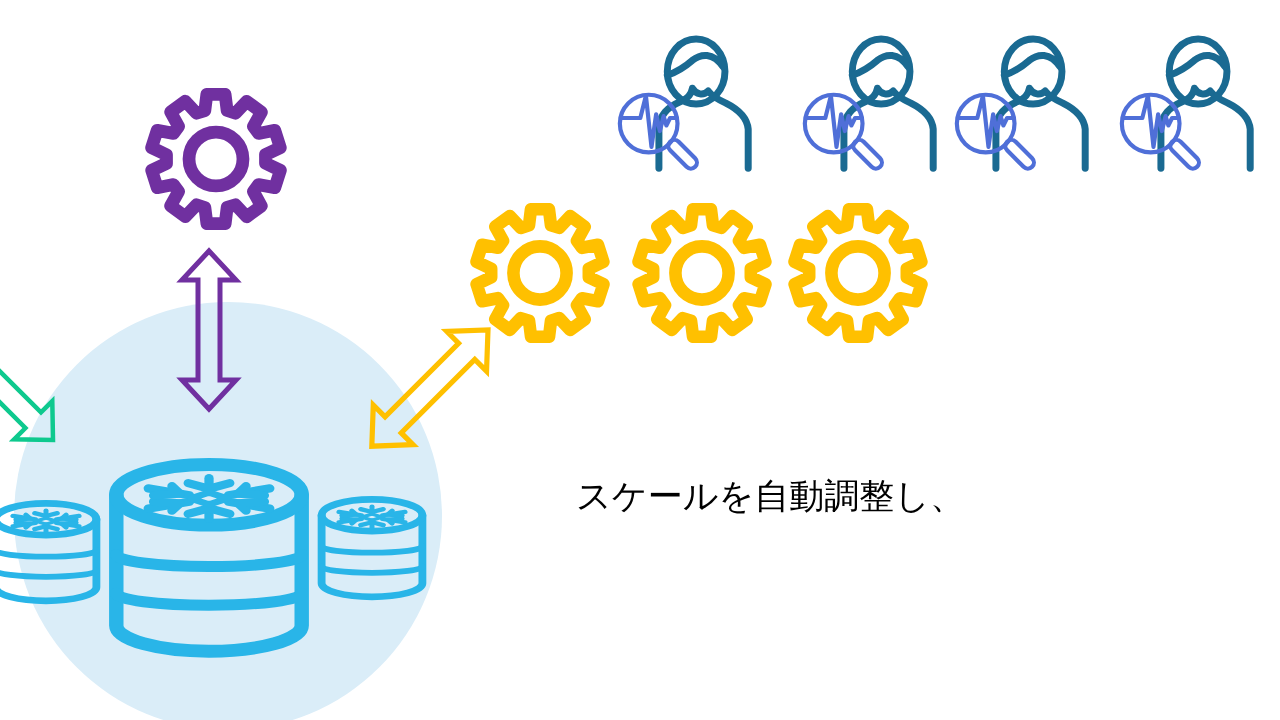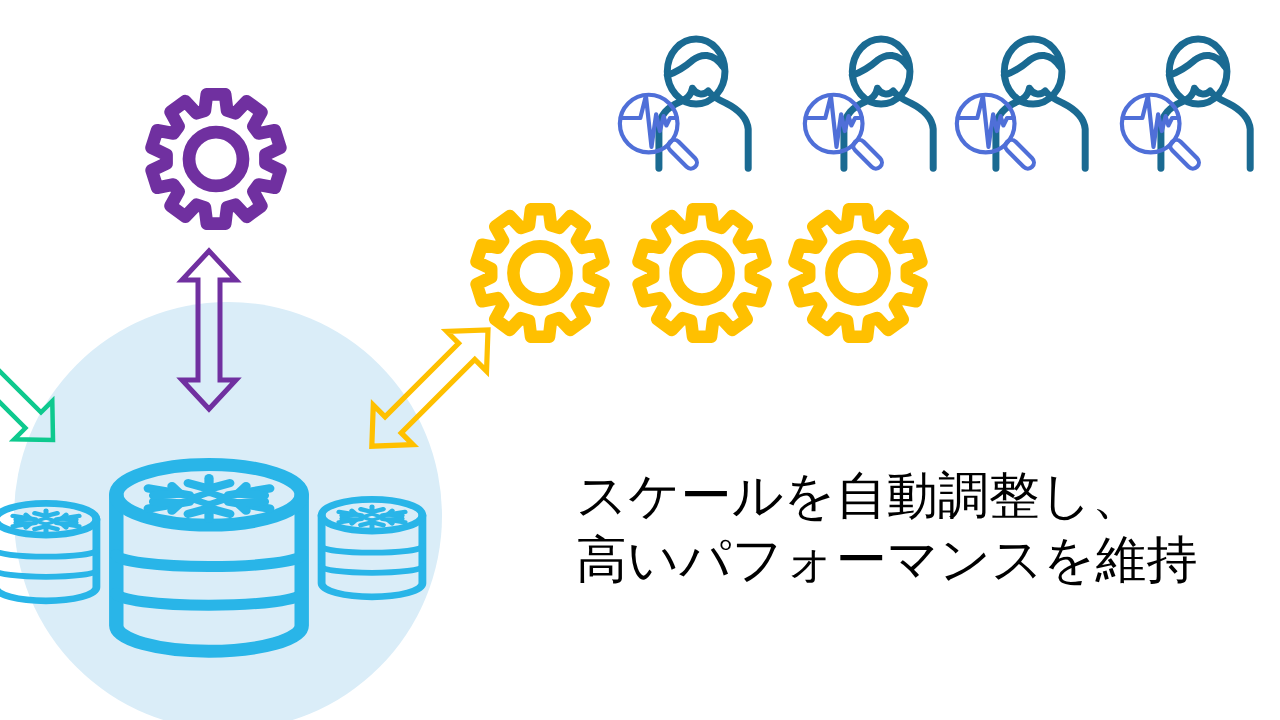--- a/index.html
+++ b/index.html
@@ -24,21 +24,21 @@
     left: 0;
     top: 0;
   }
   .c-purple { color: var(--purple, #7030A0); }
   .c-gold   { color: var(--gold, #FFC000); }
   .c-green  { color: var(--green, #0EC98E); }
   .caption {
     position: absolute;
     left: 576px;
     top: 464px;
-    font-size: 51px;
+    font-size: 35px;
     line-height: 64px;
     color: var(--caption-text, #000000);
     white-space: nowrap;
   }
 </style>
 </head>
 <body>
 
 <div class="canvas">
 
@@ -111,16 +111,15 @@
     <use href="#gear" class="c-gold" x="788" y="203" width="140" height="140"></use>
 
     <use href="#person" transform="translate(618,25) scale(0.93)"></use>
     <use href="#person" transform="translate(803,25) scale(0.93)"></use>
     <use href="#person" transform="translate(955,25) scale(0.93)"></use>
     <use href="#person" transform="translate(1120,25) scale(0.93)"></use>
   </svg>
 
   <div class="caption">
     <div>スケールを自動調整し、</div>
-    <div>高いパフォーマンスを維持</div>
   </div>
 
 </div>
 
 </body></html>

